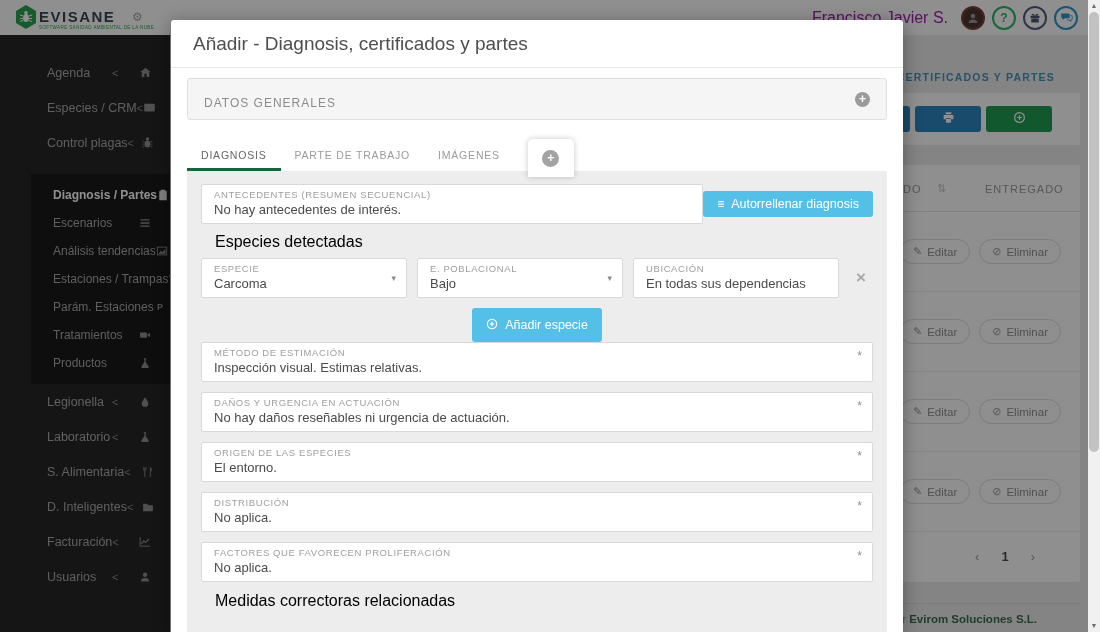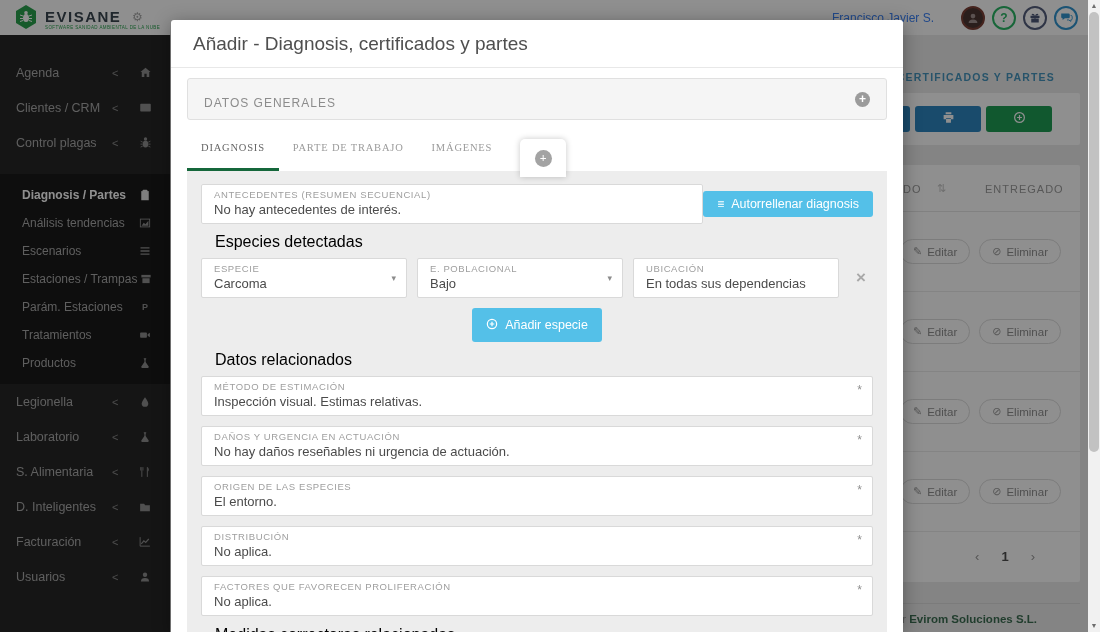--- a/index.html
+++ b/index.html
@@ -1,34 +1,34 @@
 <!DOCTYPE html>
 <html><head>
 <meta charset="utf-8">
 <style>
   * { margin:0; padding:0; box-sizing:border-box; }
   html,body { width:1100px; height:632px; overflow:hidden; }
   body { position:relative; font-family:"Liberation Sans",sans-serif; background:#e9e9e9; }
 
   
   .topbar{position:absolute;top:0;left:0;right:0;height:35px;background:#fff;z-index:1;}
-  .brand{position:absolute;left:14px;top:4px;display:flex;align-items:center;gap:7px;cursor:pointer;}
+  .brand{position:absolute;left:14px;top:4px;display:flex;align-items:center;gap:1px;cursor:pointer;}
   .brand-name{font-size:15px;font-weight:bold;letter-spacing:1.5px;color:#3a4750;line-height:15px;}
   .brand-tagline{font-size:4.5px;letter-spacing:.4px;color:#2aa14e;margin-top:1px;}
   .topbar-gear{position:absolute;left:132px;top:10px;color:#a6a6a6;font-size:12px;cursor:pointer;}
   .topbar-right{position:absolute;right:22px;top:0;height:35px;display:flex;align-items:center;gap:7px;}
-  .username{color:#3b82f6;font-size:12px;margin-right:20px;}
+  .username{color:#a21caf;font-size:16px;margin-right:6px;}
   .hicon{width:24px;height:24px;border-radius:50%;display:flex;align-items:center;justify-content:center;cursor:pointer;}
   .avatar{background:#4b3733;border:2px solid #7c4037;}
   .help{border:2px solid #2bb767;color:#2bb767;font-weight:bold;font-size:12px;background:#fff;}
   .gift{border:2px solid #555f7d;background:#fff;}
   .chat{border:2px solid #3094cf;background:#fff;}
 
   
-  .sidebar{position:absolute;top:35px;left:0;width:170px;bottom:0;background:#272727;z-index:1;}
+  .sidebar{position:absolute;top:35px;left:0;width:170px;bottom:0;background:#272727;z-index:1;padding-left:31px;}
   .side-group.top{margin-top:20px;}
   .side-item{display:flex;align-items:center;height:35px;padding:0 16px;color:#a9a9a9;font-size:12.5px;cursor:pointer;}
   .side-item .lbl{flex:1;white-space:nowrap;}
   .side-item .chev{width:24px;color:#8a8a8a;font-size:11px;}
   .side-item .sicon{width:18px;display:flex;justify-content:center;color:#8f8f8f;}
   .side-sub{background:#191919;padding:7px 0;margin-top:14px;}
   .side-sub .side-item{height:28px;font-size:12px;padding:0 16px 0 22px;}
   .side-sub .side-item.active{color:#fff;font-weight:bold;}
   .side-sub .side-item.active .sicon{color:#e0e0e0;}
 
@@ -66,21 +66,21 @@
   .modal{position:absolute;left:171px;top:20px;width:732px;height:612px;background:#fff;z-index:20;
          box-shadow:0 3px 18px rgba(0,0,0,.35);border-radius:3px 3px 0 0;overflow:hidden;}
   .modal-header{padding:13px 22px 12px;border-bottom:1px solid #e8e8e8;}
   .modal-title{font-size:19px;font-weight:normal;color:#4f4f4f;}
   .modal-body{padding:10px 16px 0;}
   .panel-bar{background:#f5f5f5;border:1px solid #e0e0e0;border-radius:3px;padding:0 16px;height:42px;
              display:flex;align-items:center;justify-content:space-between;cursor:pointer;}
   .panel-title{font-size:12px;color:#8c8c8c;letter-spacing:1px;margin-top:8px;}
   .cplus{display:inline-block;width:15px;height:15px;border-radius:50%;background:#9b9b9b;color:#fff;
          font-size:12px;line-height:15px;text-align:center;font-weight:bold;}
-  .tabs{display:flex;margin-top:13px;position:relative;z-index:2;font-family:Liberation Serif, serif;}
+  .tabs{display:flex;align-items:flex-end;margin-top:13px;position:relative;z-index:2;}
   .tab{padding:9px 14px 7px;font-size:10.5px;letter-spacing:.8px;color:#9b9b9b;border-bottom:3px solid transparent;cursor:pointer;}
   .tab.active{color:#666;border-bottom:3px solid #15673b;}
   .plus-tab{width:46px;height:38px;background:#fff;border-radius:5px 5px 0 0;box-shadow:0 0 6px rgba(0,0,0,.22);
             display:flex;align-items:center;justify-content:center;margin-left:14px;position:relative;top:6px;cursor:pointer;}
   .plus-tab .cplus{width:17px;height:17px;line-height:17px;background:#a3a3a3;}
   .tab-content{background:#ededed;padding:13px 14px;position:relative;z-index:1;min-height:470px;}
   .fieldbox{position:relative;background:#fff;border:1px solid #d9d9d9;border-radius:2px;padding:4px 12px 5px;}
   .fieldbox label{display:block;color:#9e9e9e;font-size:9.5px;letter-spacing:.6px;line-height:12px;}
   .fieldbox .val{color:#4b4b4b;font-size:13px;line-height:16px;margin-top:1px;}
   .req{position:absolute;top:6px;right:10px;color:#8f8f8f;font-size:12px;}
@@ -145,21 +145,21 @@
     <div class="side-item">
       <span class="lbl">Agenda</span>
       <span class="chev">&lt;</span>
       <span class="sicon">
           <svg width="13" height="13" viewBox="0 0 16 16" fill="currentColor">
             <path d="M8 2 14.2 7.4H12.6V13.6H9.4V9.6H6.6V13.6H3.4V7.4H1.8Z"></path>
           </svg>
         </span>
     </div>
     <div class="side-item">
-      <span class="lbl">Clientes / CRM</span>
+      <span class="lbl">Especies / CRM</span>
       <span class="chev">&lt;</span>
       <span class="sicon">
           <svg width="13" height="13" viewBox="0 0 16 16" fill="currentColor">
             <rect x="1.5" y="3.5" width="13" height="9.5" rx="1"></rect>
           </svg>
         </span>
     </div>
     <div class="side-item">
       <span class="lbl">Control plagas</span>
       <span class="chev">&lt;</span>
@@ -177,33 +177,33 @@
     <div class="side-item active">
       <span class="lbl">Diagnosis / Partes</span>
       <span class="sicon">
           <svg width="12" height="12" viewBox="0 0 16 16" fill="currentColor">
             <rect x="5" y="1" width="6" height="3" rx="0.8"></rect>
             <path d="M3 2.8h10V15H3z"></path>
           </svg>
         </span>
     </div>
     <div class="side-item">
+      <span class="lbl">Escenarios</span>
+      <span class="sicon">
+          <svg width="12" height="12" viewBox="0 0 16 16" fill="currentColor">
+            <path d="M2 3h12v1.8H2zM2 7.1h12v1.8H2zM2 11.2h12v1.8H2z"></path>
+          </svg>
+        </span>
+    </div>
+    <div class="side-item">
       <span class="lbl">Análisis tendencias</span>
       <span class="sicon">
           <svg width="12" height="12" viewBox="0 0 16 16" fill="currentColor">
             <rect x="1.8" y="2.8" width="12.4" height="10.4" fill="none" stroke="currentColor" stroke-width="1.2"></rect>
             <path d="M3.5 11.5 6.3 7.6l2.3 2L12.5 5v6.5z"></path>
-          </svg>
-        </span>
-    </div>
-    <div class="side-item">
-      <span class="lbl">Escenarios</span>
-      <span class="sicon">
-          <svg width="12" height="12" viewBox="0 0 16 16" fill="currentColor">
-            <path d="M2 3h12v1.8H2zM2 7.1h12v1.8H2zM2 11.2h12v1.8H2z"></path>
           </svg>
         </span>
     </div>
     <div class="side-item">
       <span class="lbl">Estaciones / Trampas</span>
       <span class="sicon">
           <svg width="12" height="12" viewBox="0 0 16 16" fill="currentColor">
             <path d="M1.8 2.5h12.4v3.4H1.8z"></path>
             <path d="M3.2 7h9.6v6.5H3.2z"></path>
           </svg>
@@ -433,21 +433,20 @@
       </div>
 
       <button class="btn-blue center-btn">
         <span><svg width="12" height="12" viewBox="0 0 16 16">
               <circle cx="8" cy="8" r="6.2" fill="none" stroke="#fff" stroke-width="1.6"></circle>
               <path d="M8 5v6M5 8h6" stroke="#fff" stroke-width="1.6"></path>
             </svg></span>
         <span>Añadir especie</span>
       </button>
 
-      <div class="sec">Datos relacionados</div>
       <div class="fieldbox wide">
         <span class="req">*</span>
         <label>MÉTODO DE ESTIMACIÓN</label>
         <div class="val">Inspección visual. Estimas relativas.</div>
       </div>
       <div class="fieldbox wide">
         <span class="req">*</span>
         <label>DAÑOS Y URGENCIA EN ACTUACIÓN</label>
         <div class="val">No hay daños reseñables ni urgencia de actuación.</div>
       </div>

